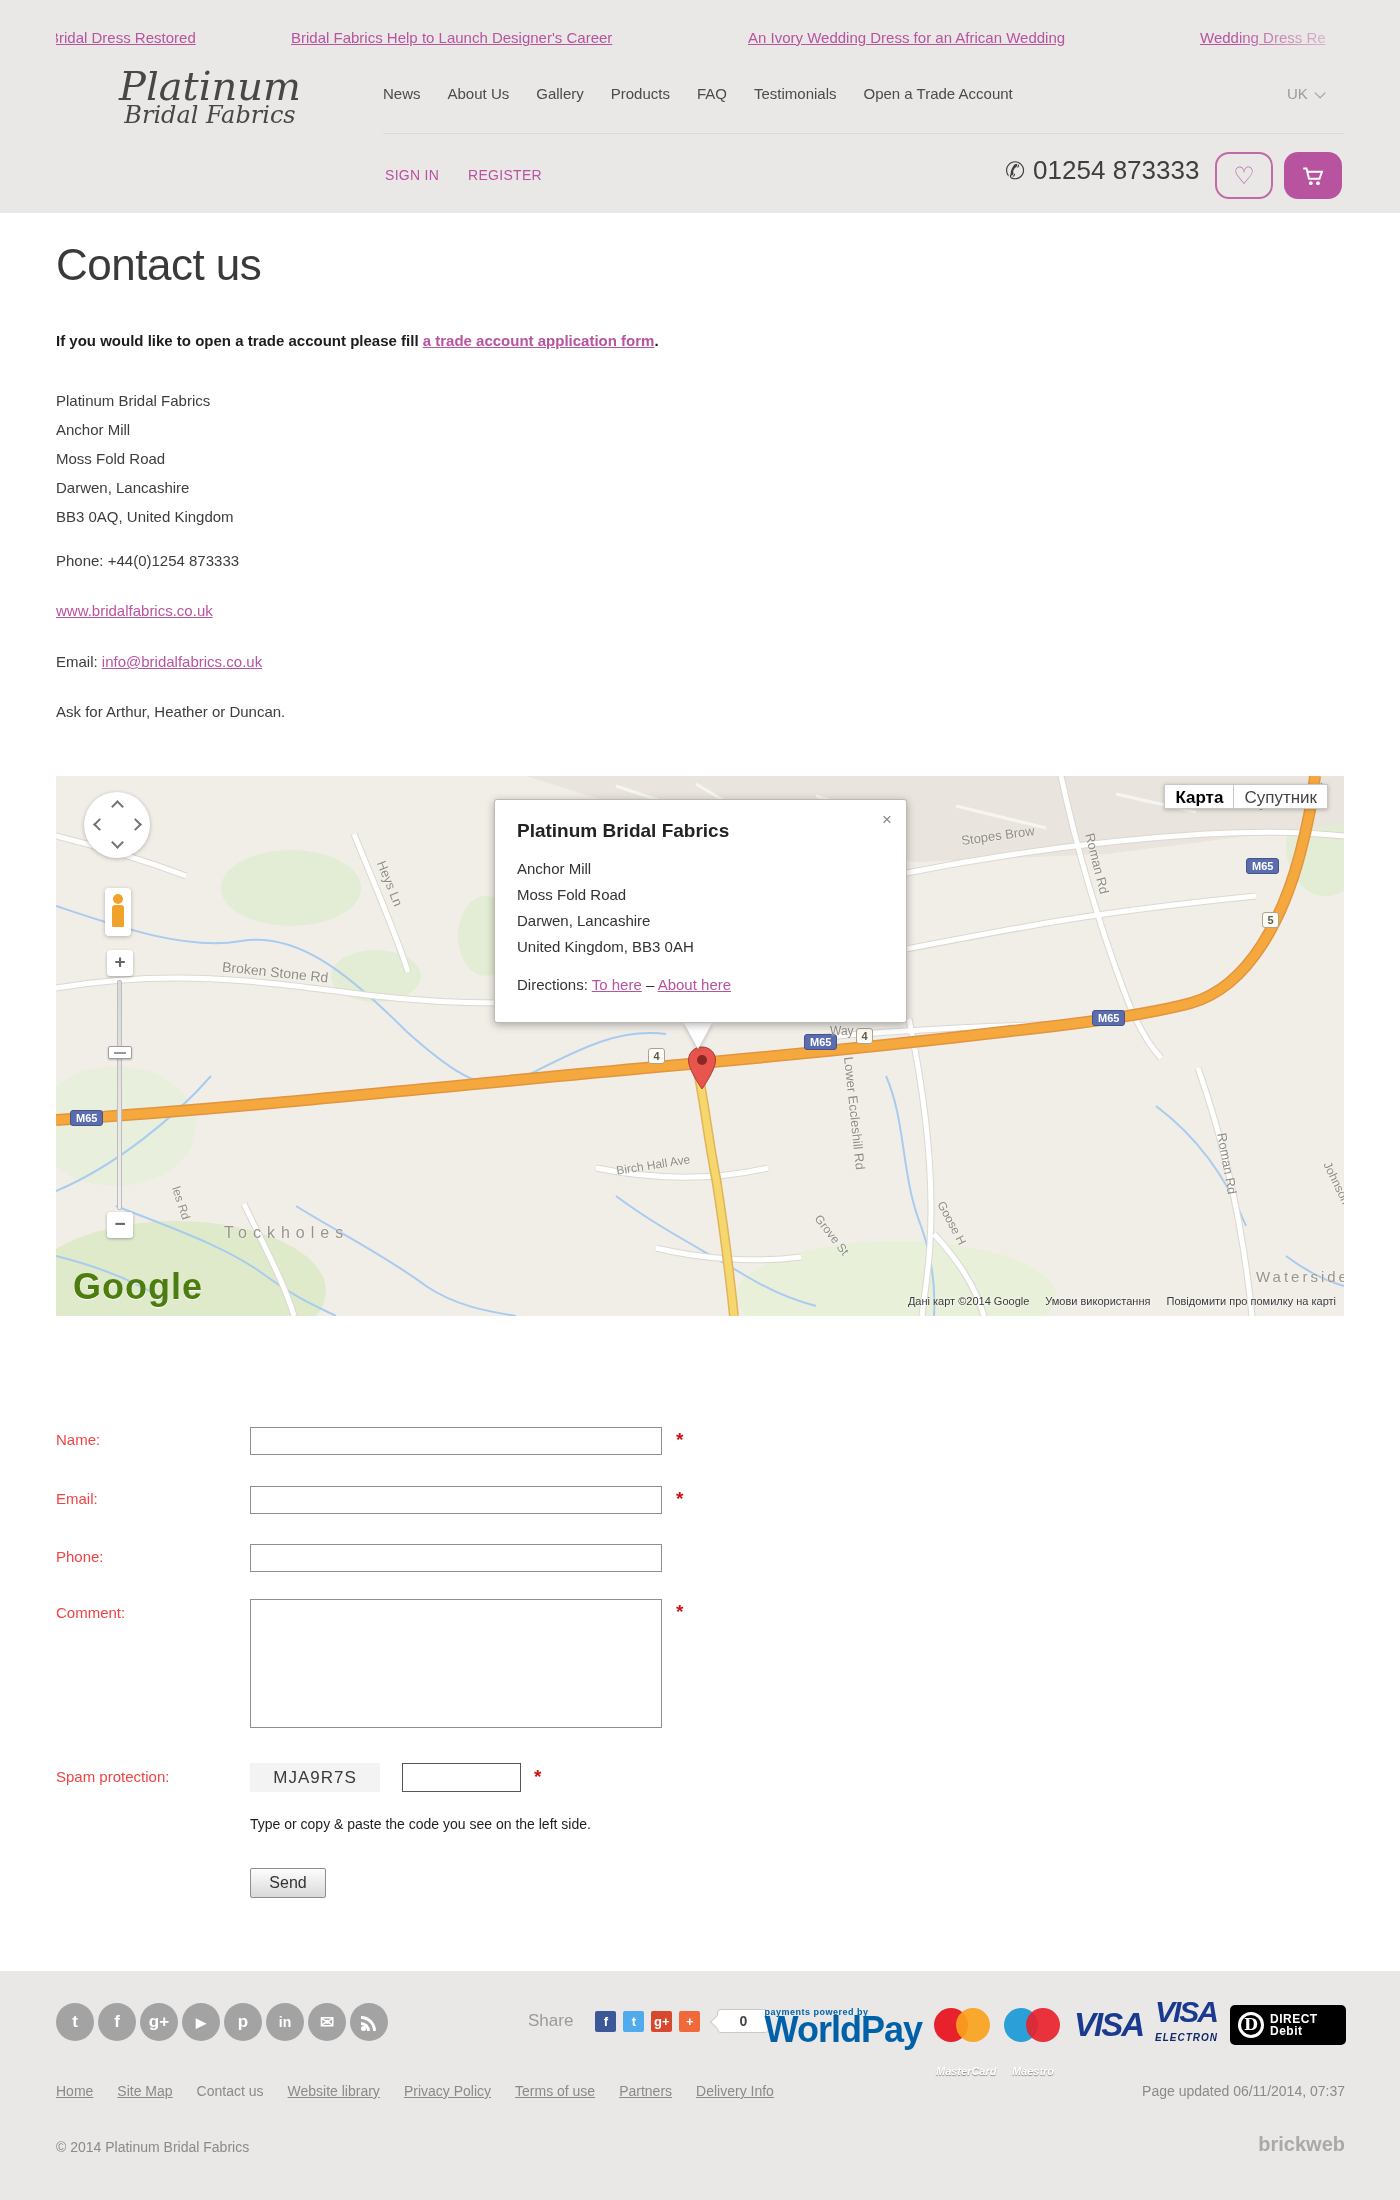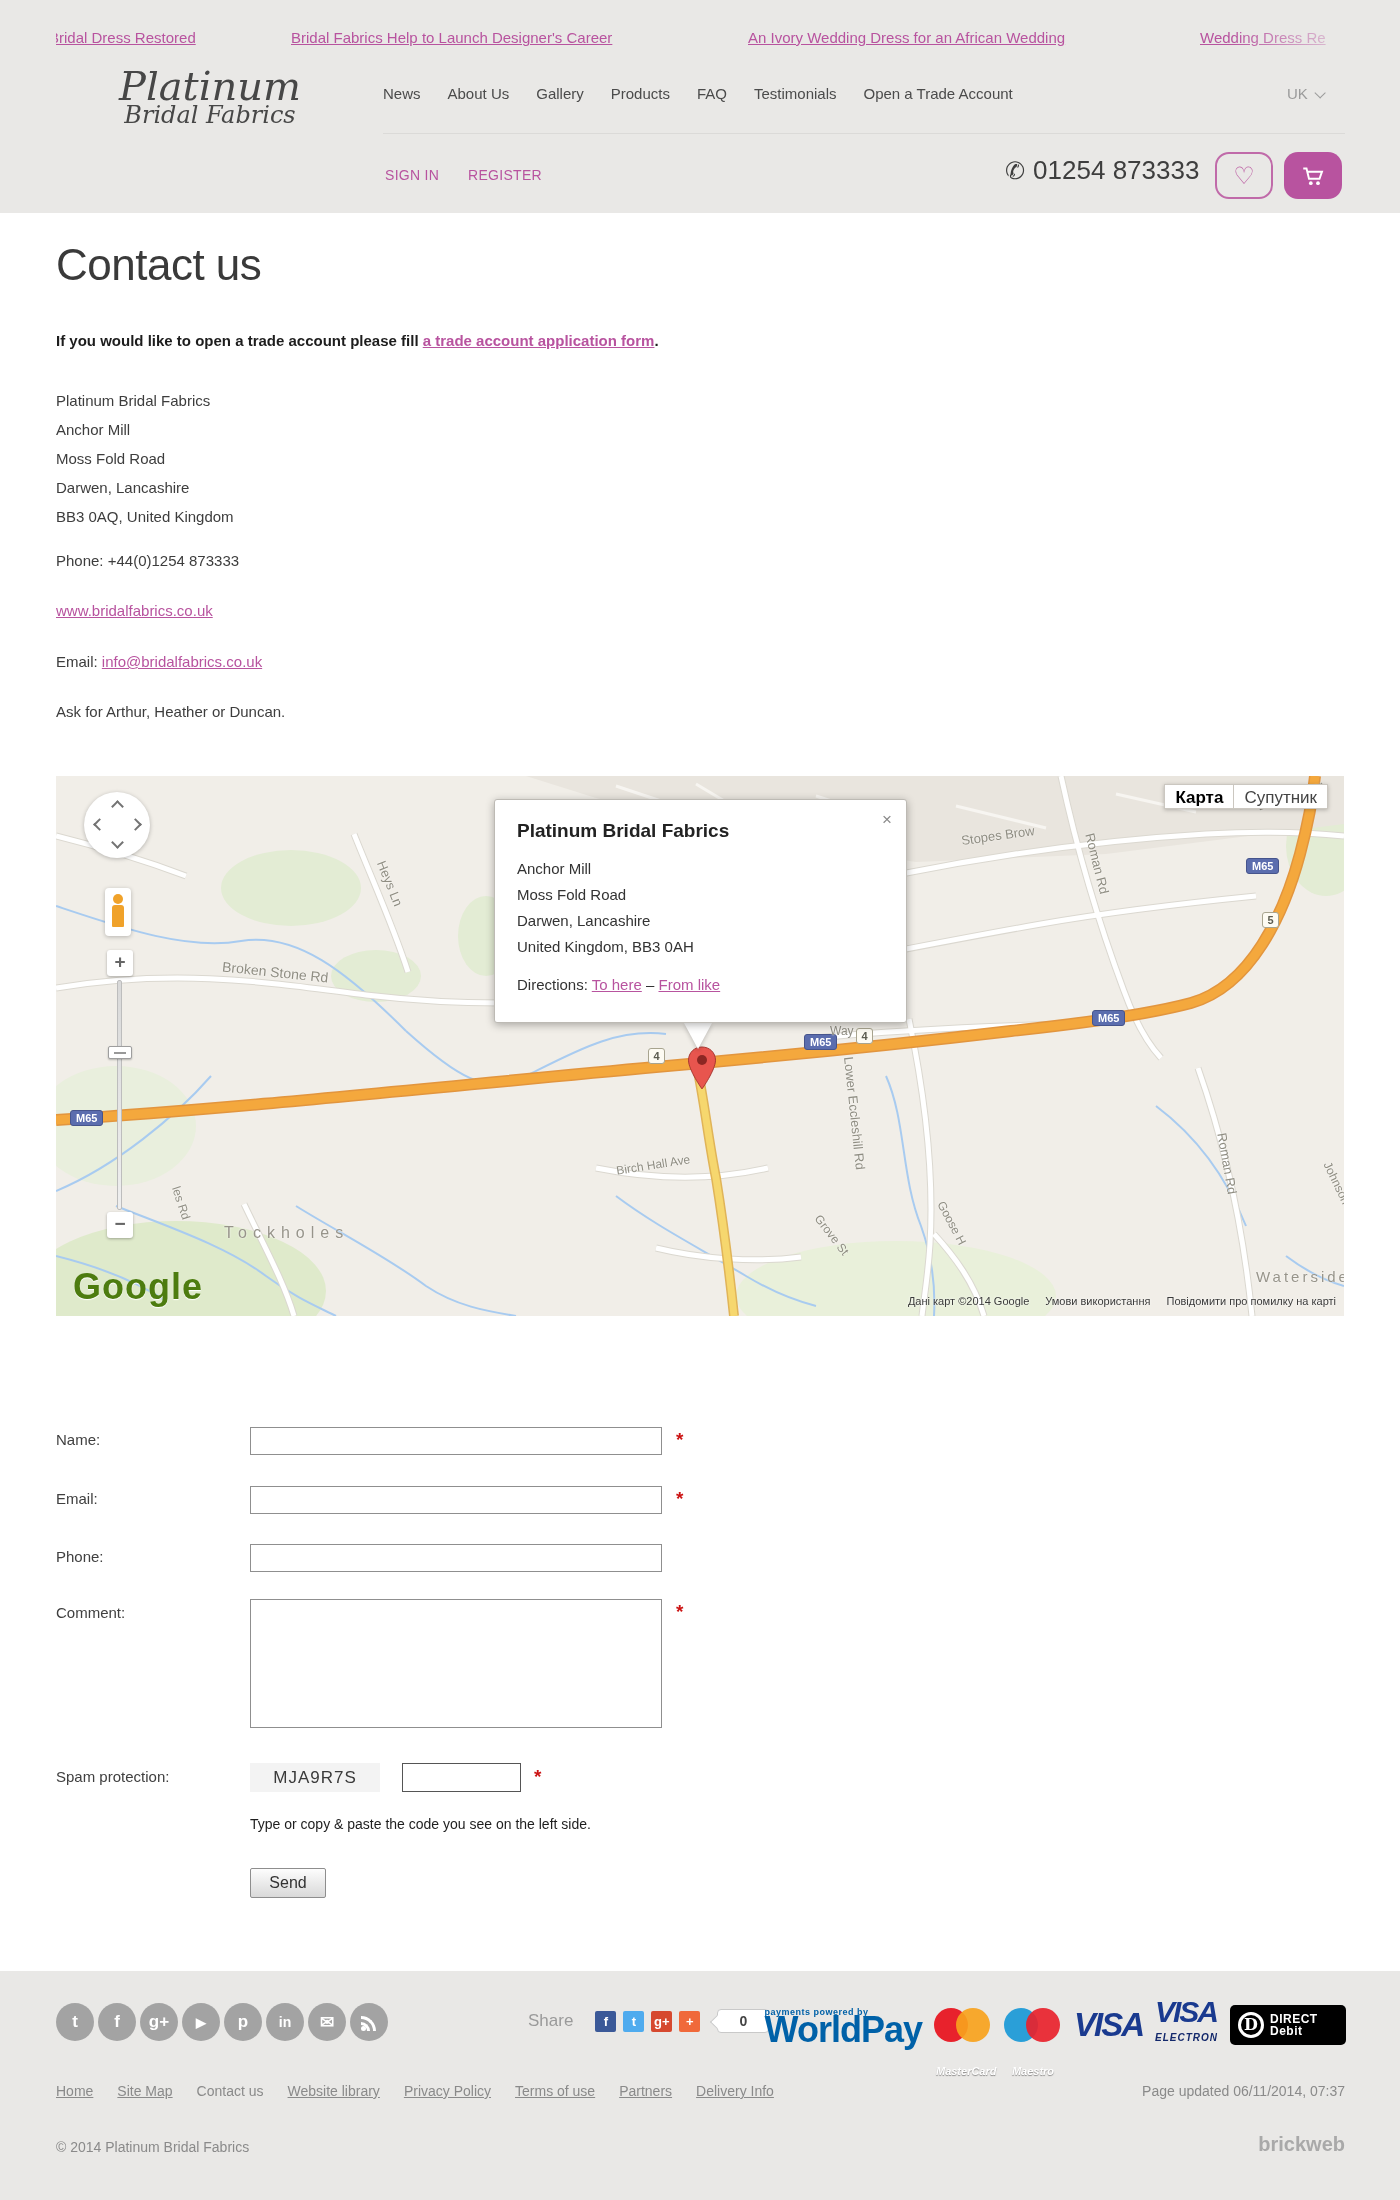--- a/index.html
+++ b/index.html
@@ -82,21 +82,21 @@
                   border-left:14px solid transparent; border-right:14px solid transparent; border-top:26px solid #fff;
                   filter:drop-shadow(0 2px 2px rgba(0,0,0,.2)); }
   .infowin .iw-title { font-size:19px; font-weight:bold; color:#222; margin-bottom:14px; }
   .infowin .iw-line { font-size:15px; color:#333; line-height:26px; }
   .infowin .iw-dir { font-size:15px; color:#333; margin-top:16px; }
   .iw-close { position:absolute; right:14px; top:10px; font-size:17px; color:#8a8a8a; cursor:pointer; }
   .marker { position:absolute; left:631px; top:270px; }
 
   
   .h2 { position:absolute; left:56px; top:1360px; font-size:27px; font-weight:bold; color:#0e0e0e; }
-  .flabel { position:absolute; left:56px; font-size:15px; color:#404040; }
+  .flabel { position:absolute; left:56px; font-size:15px; color:#ef4444; }
   .finput { position:absolute; left:250px; width:412px; height:28px; border:1px solid #8f8f8f; background:#fff;
             font-size:15px; padding:2px 6px; font-family:"Liberation Sans",sans-serif; }
   .ftext { position:absolute; left:250px; top:1599px; width:412px; height:129px; border:1px solid #8f8f8f;
            font-size:15px; padding:4px 6px; resize:none; font-family:"Liberation Sans",sans-serif; }
   .req { position:absolute; left:676px; color:#cc1414; font-size:19px; font-weight:bold; }
   .spam-code { position:absolute; left:250px; top:1763px; width:130px; height:29px; background:#f3f3f3;
                font-size:17px; color:#3a3a3a; text-align:center; line-height:29px; letter-spacing:1px; }
   .spam-input { position:absolute; left:402px; top:1763px; width:119px; height:29px; border:1px solid #555;
                 font-size:15px; padding:2px 6px; }
   .spam-req { left:534px; top:1766px; }
@@ -331,21 +331,21 @@
     </div>
     <div class="infowin-tail"></div>
     <div class="infowin">
       <span class="iw-close">×</span>
       <div class="iw-title">Platinum Bridal Fabrics</div>
       <div class="iw-line">Anchor Mill</div>
       <div class="iw-line">Moss Fold Road</div>
       <div class="iw-line">Darwen, Lancashire</div>
       <div class="iw-line">United Kingdom, BB3 0AH</div>
       <div class="iw-dir">
-        <span>Directions: </span><span class="linklike">To here</span><span> – </span><span class="linklike">From like</span>
+        <span>Directions: </span><span class="linklike">To here</span><span> – </span><span class="linklike">About here</span>
       </div>
     </div>
 
     
     <div class="gmap-logo">Google</div>
     <div class="attrib">
       <span>Дані карт ©2014 Google</span>
       <span class="alink">Умови використання</span>
       <span class="alink">Повідомити про помилку на карті</span>
     </div>

